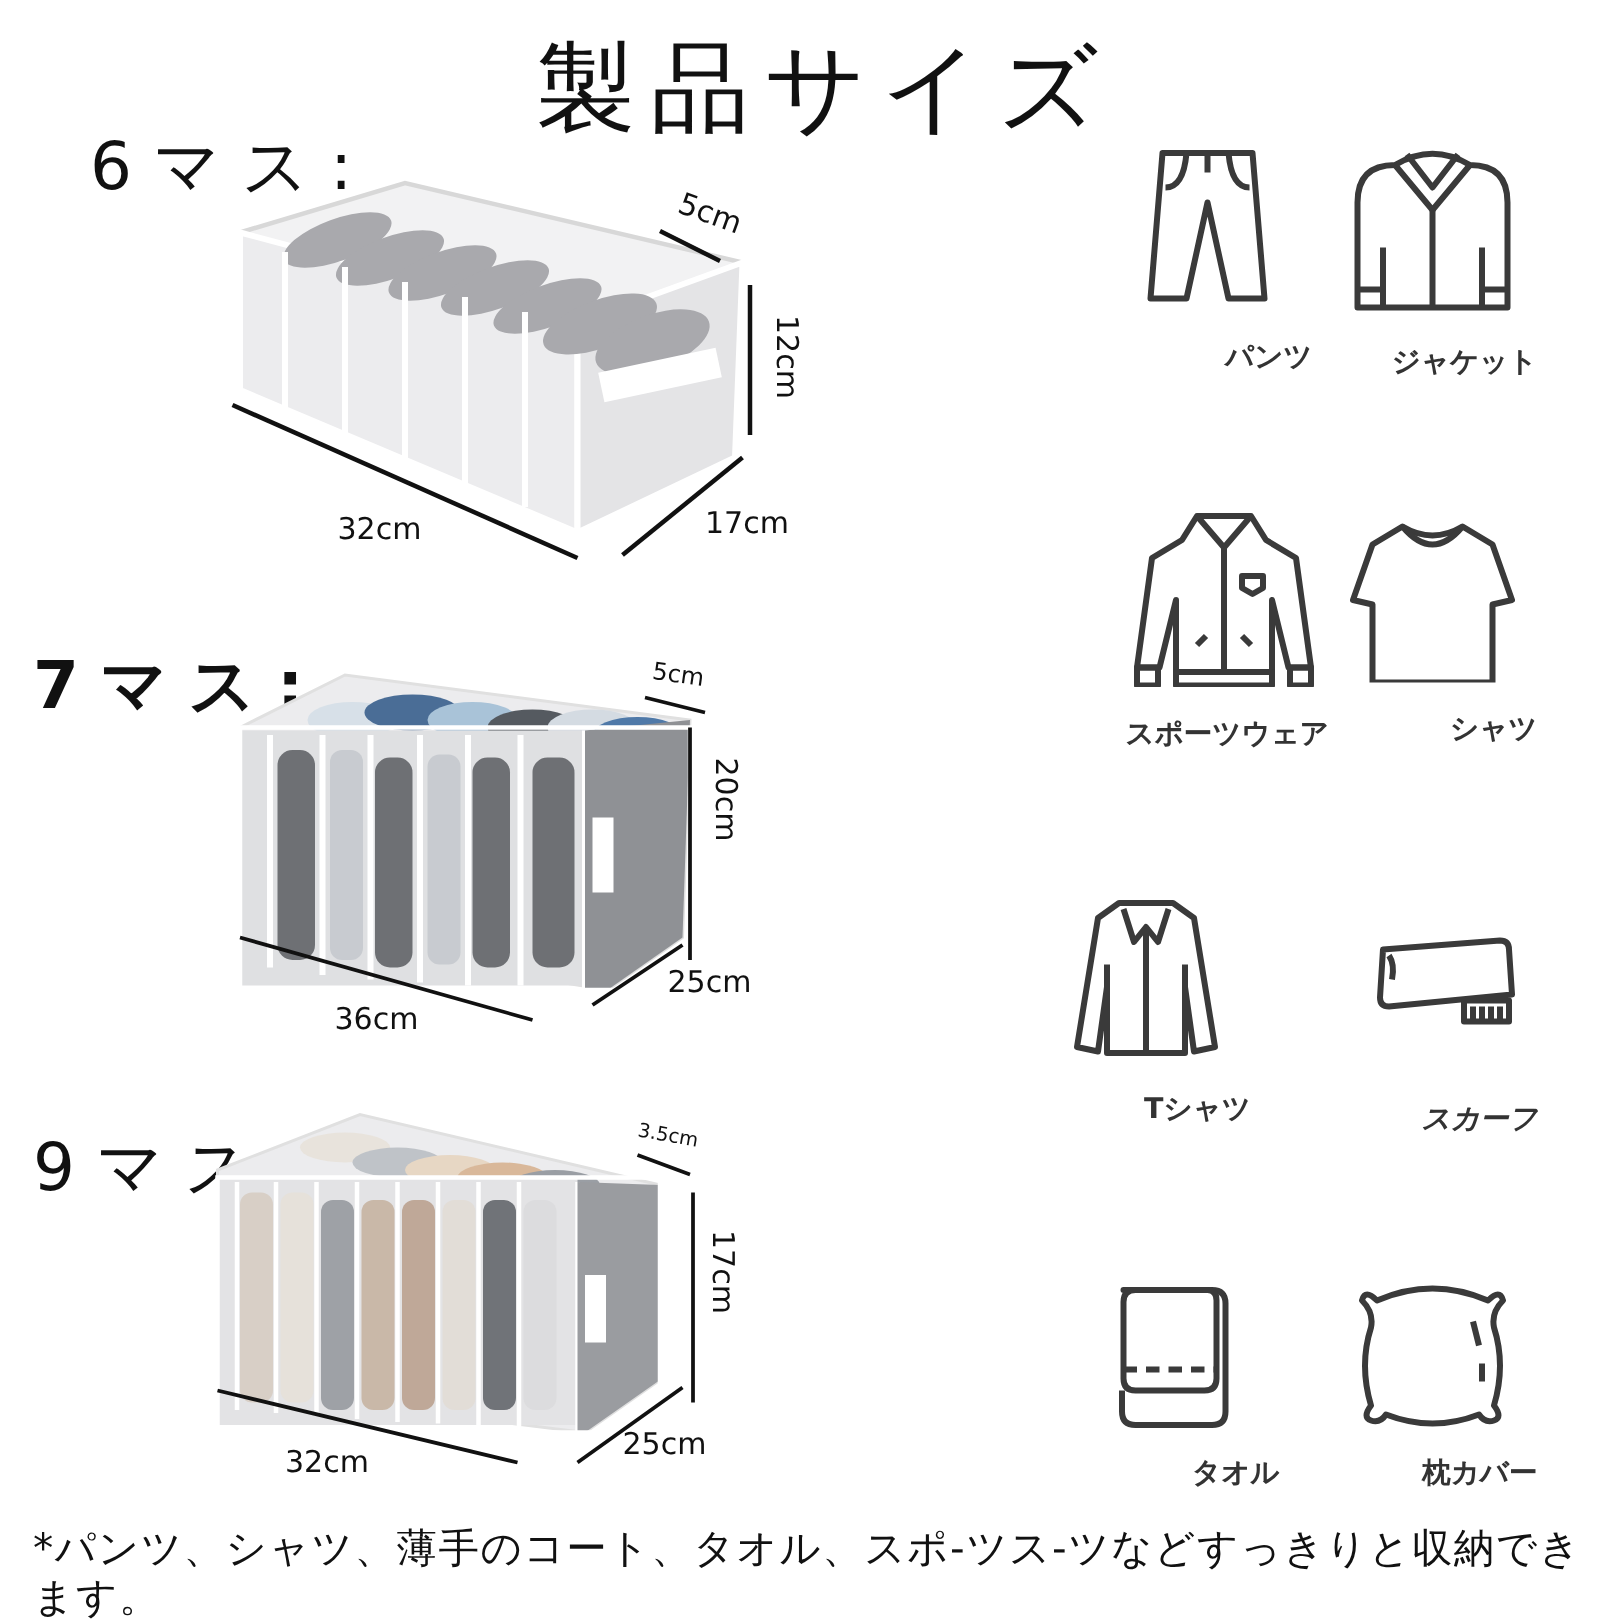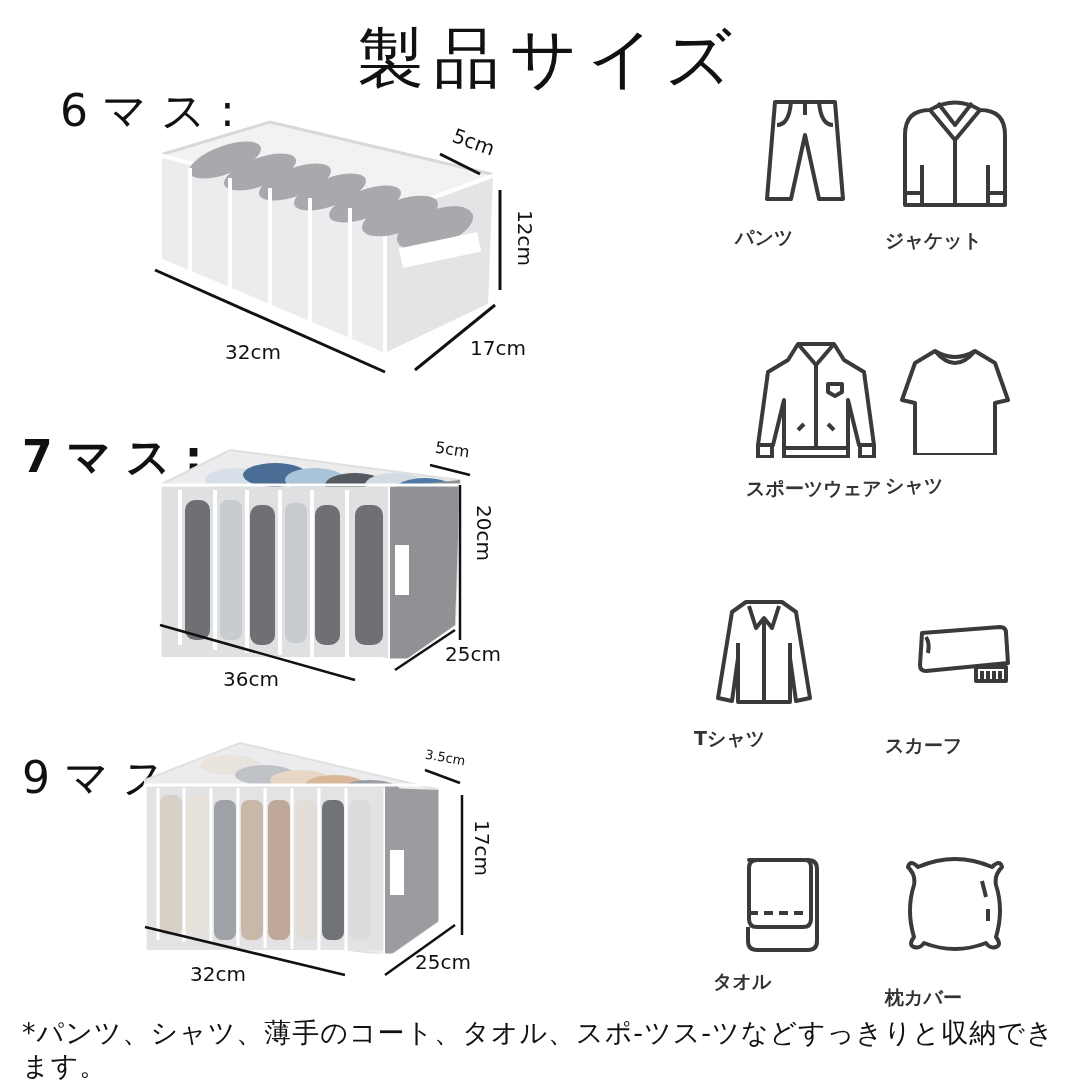--- a/index.html
+++ b/index.html
@@ -5,21 +5,21 @@
   html, body { margin:0; padding:0; background:#ffffff; }
   body { width:1080px; height:1080px; position:relative; overflow:hidden;
          font-family:"DejaVu Sans", sans-serif; color:#111; }
   .abs { position:absolute; }
   .title { left:0; width:1100px; top:14px; text-align:center; font-size:66px;
            letter-spacing:10px; font-weight:400; color:#111; }
   .sec-label { font-size:44px; letter-spacing:14px; color:#111; }
   .dim { font-size:20px; color:#111; white-space:nowrap; }
   .dim.small { font-size:13px; }
   .vert { writing-mode:vertical-rl; }
-  .icon-cell { position:absolute; width:140px; text-align:left; }
+  .icon-cell { position:absolute; width:140px; text-align:right; }
   .icon-cell svg { display:block; margin:0 auto; }
   .icon-label { font-size:19px; font-weight:bold; color:#333; margin-top:18px; }
   .footer { left:22px; top:1016px; width:1045px; font-size:27px; line-height:33px;
             color:#111; letter-spacing:1px; }
   .box svg { display:block; }
 </style>
 </head>
 <body>
 
 <div class="abs title">製品サイズ</div>
@@ -221,32 +221,32 @@
 <div class="icon-cell" style="left:885px;top:615px;">
   <svg width="110" height="90" viewBox="0 0 110 90" fill="none" stroke="#3a3a3a" stroke-width="4" stroke-linejoin="round">
     <path d="M22 18 L100 12 Q106 12 106 18 L108 48 L26 56 Q20 56 20 50 Z"></path>
     <path d="M26 22 Q30 28 28 38"></path>
     <path d="M76 52 H106 V66 H76 Z"></path>
     <line x1="82" y1="56" x2="82" y2="66"></line>
     <line x1="88" y1="56" x2="88" y2="66"></line>
     <line x1="94" y1="56" x2="94" y2="66"></line>
     <line x1="100" y1="56" x2="100" y2="66"></line>
   </svg>
-  <div class="icon-label" style="margin-top:28px;">スカーフ</div>
+  <div class="icon-label" style="margin-top:28px;font-style:italic;">スカーフ</div>
 </div>
 <div class="icon-cell" style="left:713px;top:855px;">
   <svg width="100" height="100" viewBox="0 0 100 100" fill="none" stroke="#3a3a3a" stroke-width="4" stroke-linejoin="round">
     <path d="M25 5 H75 Q84 5 84 14 V86 Q84 95 75 95 H24 Q15 95 15 86 V72"></path>
     <path d="M16 5 H72 Q78 5 78 12 V64 Q78 72 70 72 H24 Q16 72 16 64 V13 Q16 5 24 5 Z"></path>
     <line x1="16" y1="58" x2="78" y2="58" stroke-dasharray="9 6"></line>
   </svg>
   <div class="icon-label" style="margin-top:14px;">タオル</div>
 </div>
 <div class="icon-cell" style="left:885px;top:855px;">
   <svg width="110" height="100" viewBox="0 0 110 100" fill="none" stroke="#3a3a3a" stroke-width="4" stroke-linejoin="round">
     <path d="M8 12 Q10 4 18 12 Q55 -4 92 12 Q100 4 102 12 Q94 20 96 30 Q104 55 96 82 Q102 90 96 92 Q90 94 86 88 Q55 100 24 88 Q20 94 14 92 Q8 90 14 82 Q6 55 14 30 Q16 20 8 12 Z"></path>
     <line x1="82" y1="26" x2="86" y2="42"></line>
     <line x1="88" y1="54" x2="88" y2="66"></line>
   </svg>
-  <div class="icon-label" style="margin-top:30px;">枕カバー</div>
+  <div class="icon-label" style="margin-top:14px;">枕カバー</div>
 </div>
 
 <div class="abs footer">*パンツ、シャツ、薄手のコート、タオル、スポ-ツス-ツなどすっきりと収納できます。</div>
 
 </body></html>

